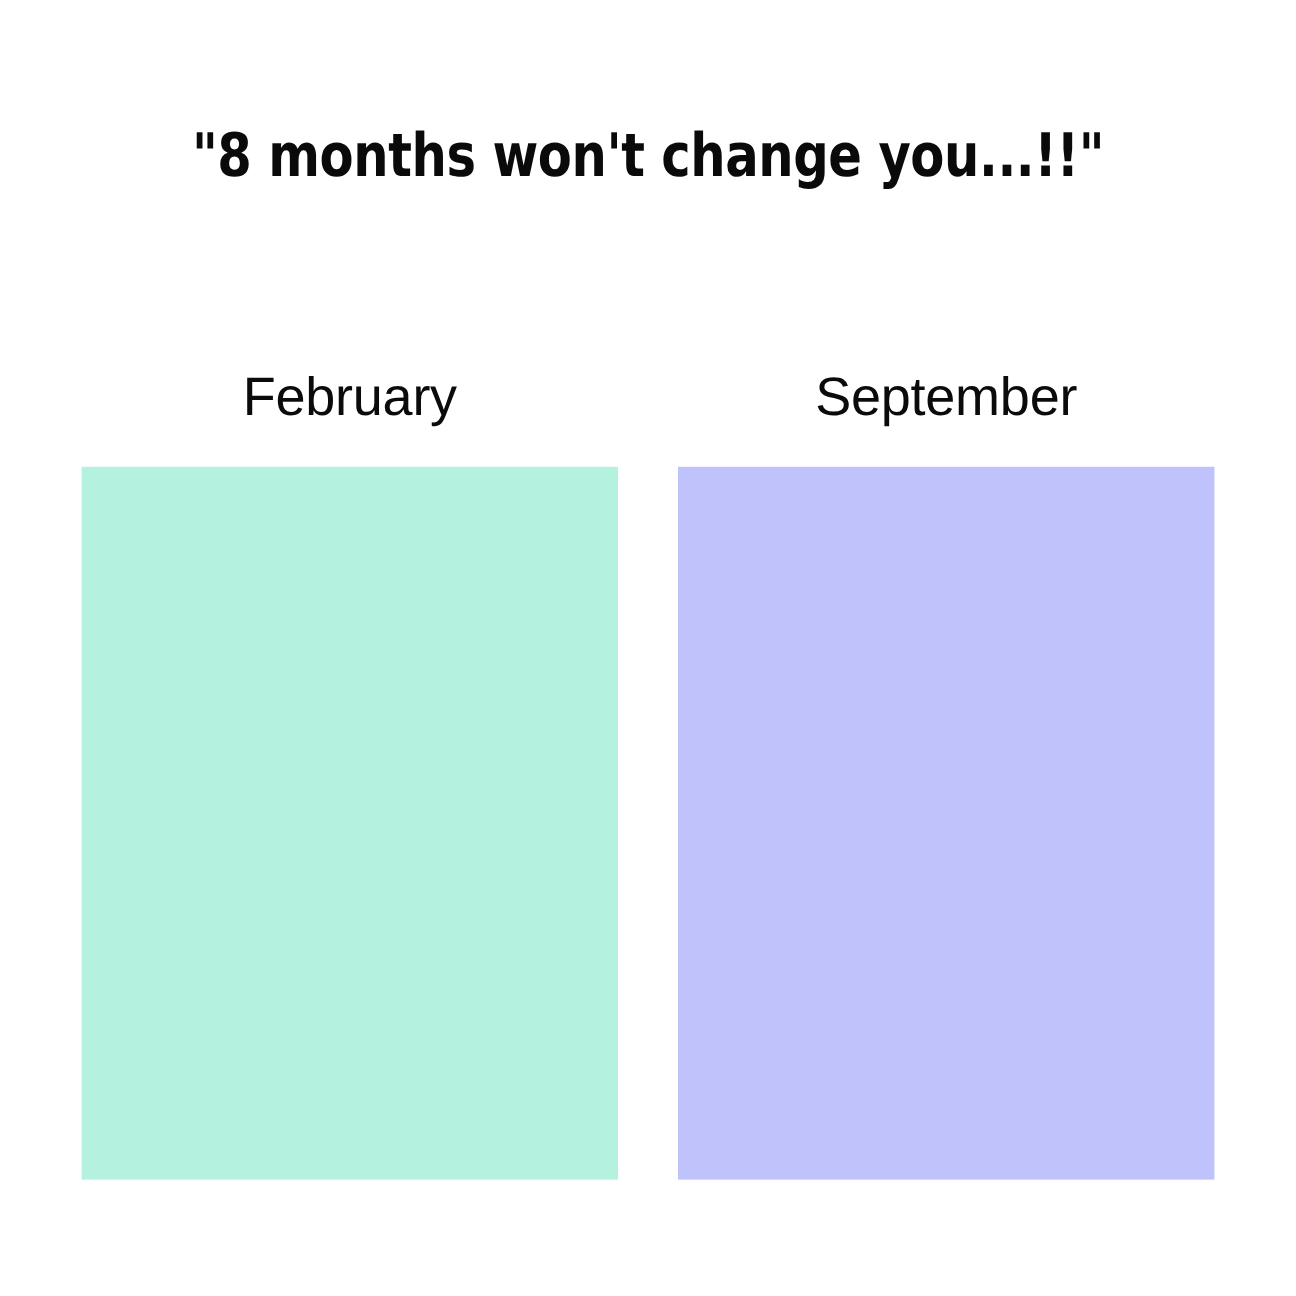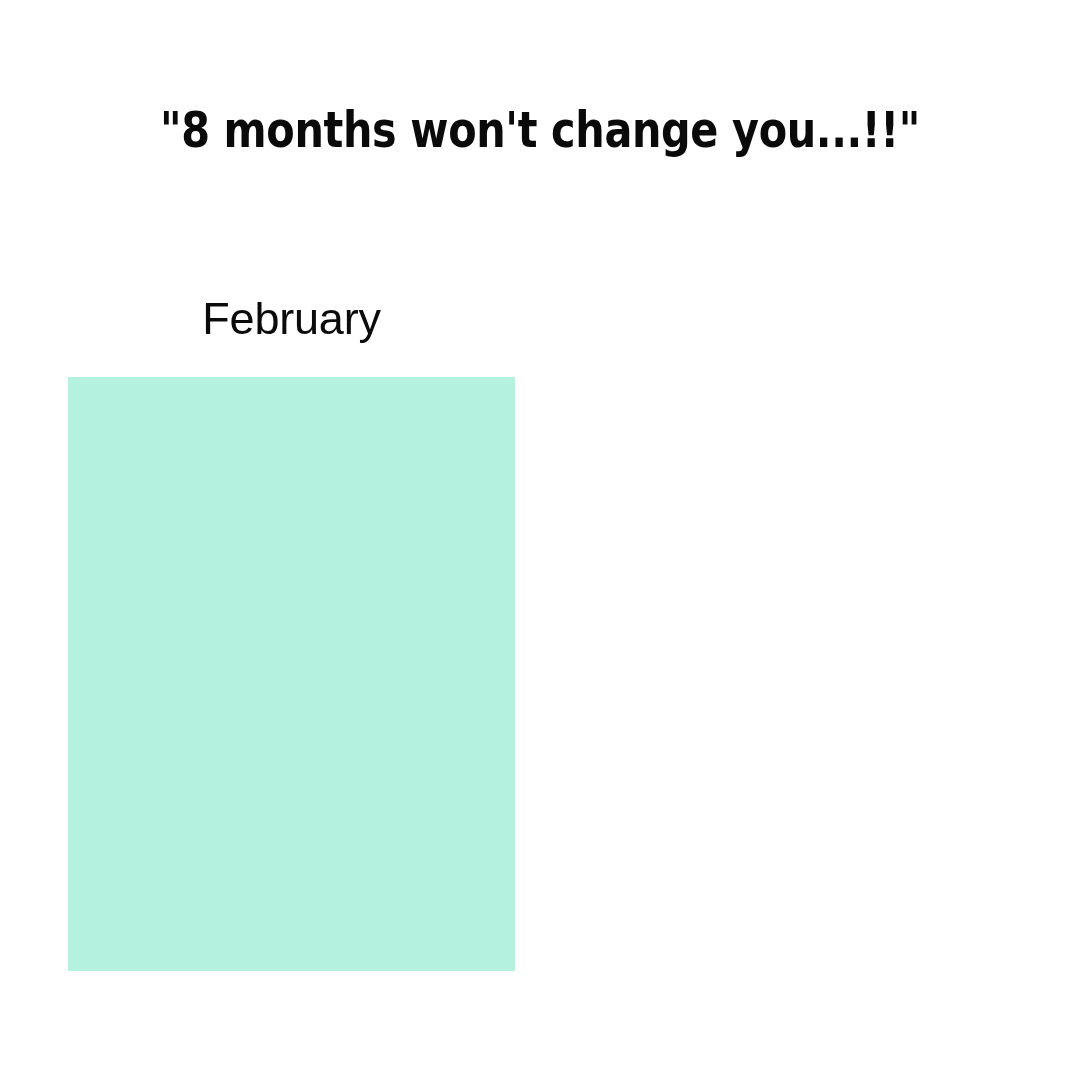--- a/index.html
+++ b/index.html
@@ -64,21 +64,21 @@
   .panel-label {
     width: 100%;
     text-align: center;
     font-family: "Liberation Sans", sans-serif;
     font-size: 45px;
     font-weight: 500;
     line-height: 58px;
     letter-spacing: -0.2px;
     color: #0b0b0b;
     white-space: nowrap;
-    margin: 0 0 29px 0;
+    margin: 12px 0 29px 0;
   }
 
   .panel-image {
     width: 447px;
     height: 594px;
     display: block;
     border: 0;
     border-radius: 0;
   }
 </style>
@@ -89,16 +89,20 @@
 
   <div class="meme-title" style="color: rgb(10, 10, 10);">"8 months won't change you...!!"</div>
 
   <div class="panels-row">
 
     <div class="panel-column">
       <div class="panel-label" style="color: rgb(11, 11, 11);">February</div>
       <div class="panel-image" style="background: rgb(180, 242, 223);"></div>
     </div>
 
+    <div class="panel-column">
+      <div class="panel-label" style="color: rgb(11, 11, 11);">September</div>
+      <div class="panel-image" style="background: rgb(192, 194, 252);"></div>
+    </div>
 
   </div>
 
 </div>
 
 </body></html>

